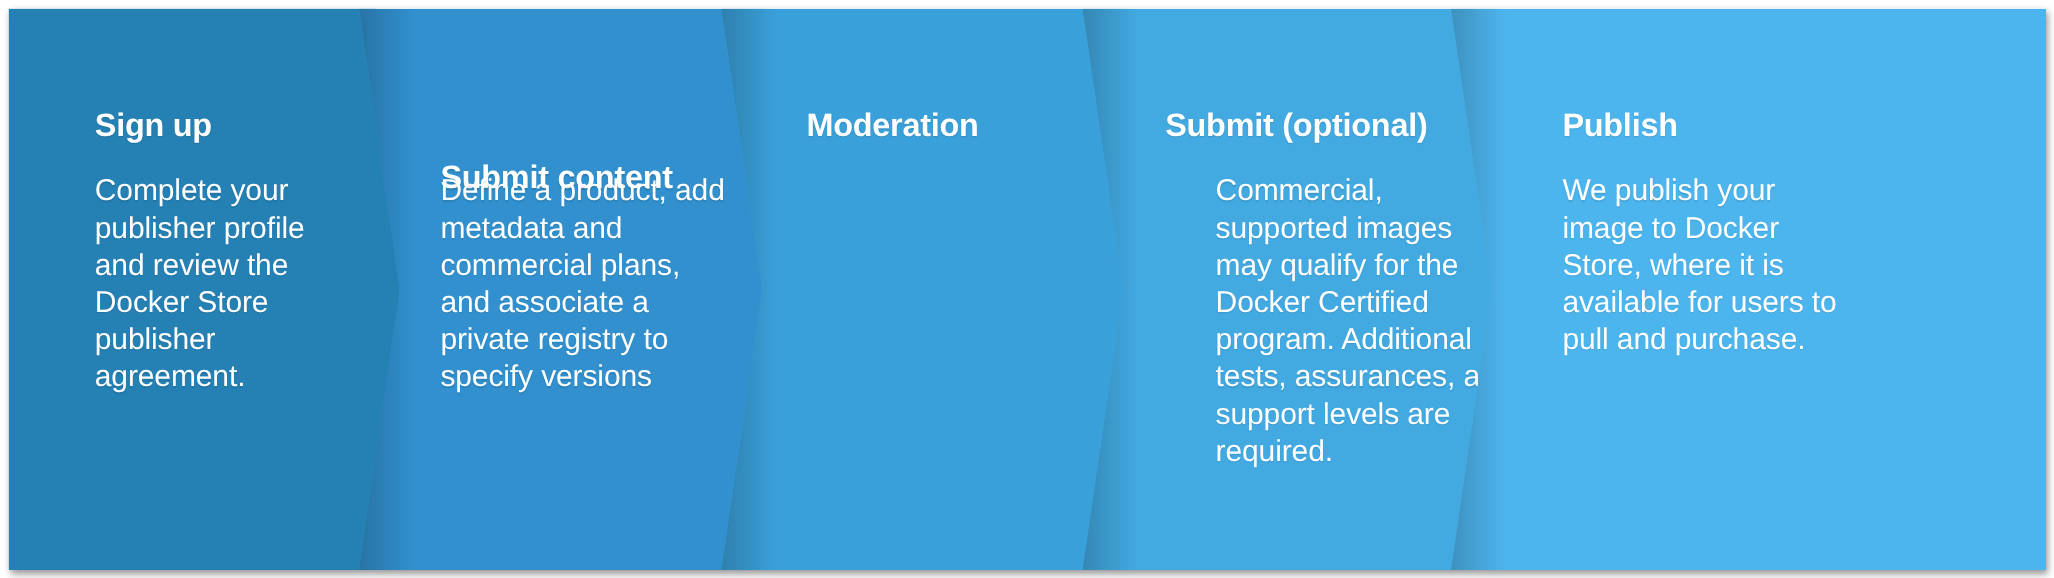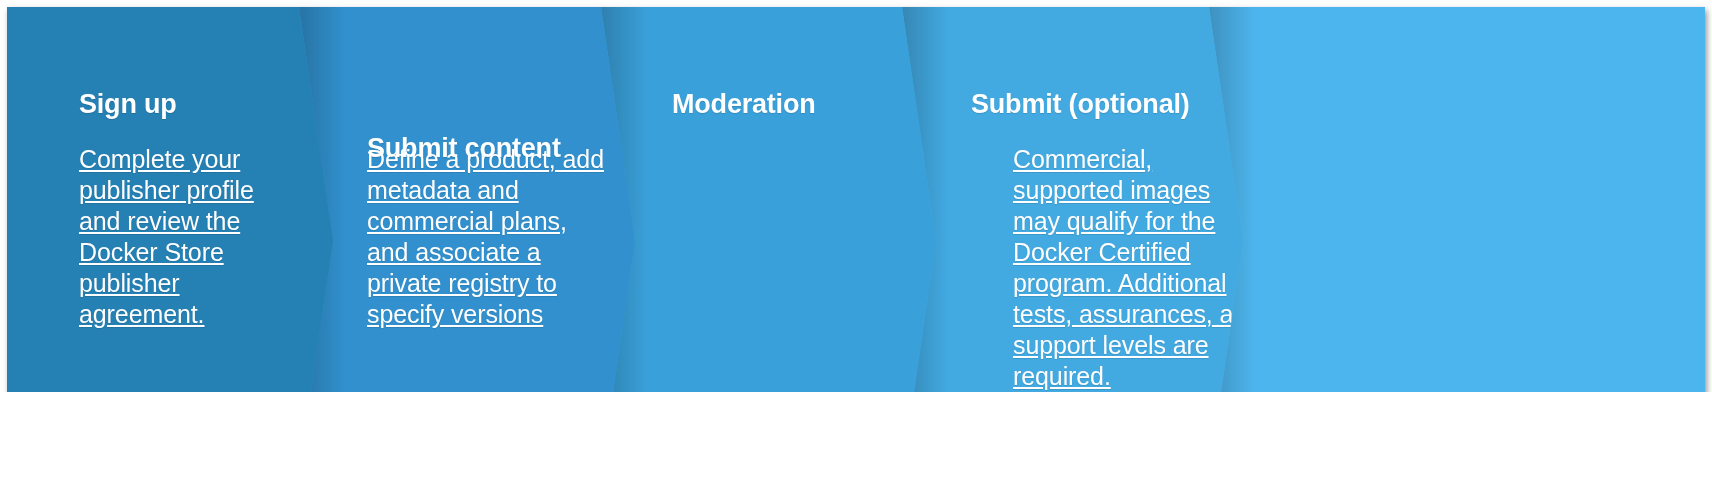--- a/index.html
+++ b/index.html
@@ -3,21 +3,21 @@
 <meta charset="utf-8">
 <style>
   html, body {
     margin: 0;
     padding: 0;
     background: #ffffff;
   }
   #canvas {
     position: relative;
     width: 1712px;
-    height: 392px;
+    height: 482px;
     background: #ffffff;
     overflow: hidden;
     font-family: "Liberation Sans", sans-serif;
   }
   
   #frame {
     position: absolute;
     left: 7px;
     top: 7px;
     width: 1698px;
@@ -68,21 +68,20 @@
     text-shadow: 0 1px 1px rgba(0,0,0,0.13);
   }
   .step-body {
     position: absolute;
     font-size: 25px;
     font-weight: normal;
     color: #ffffff;
     line-height: 31px;
     letter-spacing: -0.1px;
     text-shadow: 0 1px 1px rgba(0,0,0,0.10);
-    text-decoration: underline;
   }
 </style>
 </head>
 <body>
 
 <div id="canvas">
   <div id="frame">
     <div id="stage">
 
       <div class="chevron" style="left:0px; width:340px;
@@ -121,16 +120,20 @@
       <div class="content" style="left:895px; width:378px;">
         <div class="step-title" style="left:69px; top:82px;">Submit (optional)</div>
         <div class="step-body" style="left:69px; top:137px; width:250px;margin-left:42px;">Commercial, supported images may qualify for the Docker Certified program.  Additional tests, assurances, and support levels are required.</div>
       </div>
 
       <div class="chevron" style="left:1202px; width:496px;
                   clip-path: polygon(0 0, 496px 0, 496px 100%, 0 100%, 34px 50%);">
         <div class="face" style="background:#4db5ed;"></div>
         <div class="notch-shadow" style="clip-path: polygon(0 0, 46px 0, 46px 100%, 0 100%, 34px 50%);"></div>
       </div>
+      <div class="content" style="left:1202px; width:496px;">
+        <div class="step-title" style="left:93px; top:82px;">Publish</div>
+        <div class="step-body" style="left:93px; top:137px; width:245px;">We publish your image to Docker Store, where it is available for users to pull and purchase.</div>
+      </div>
 
     </div>
   </div>
 </div>
 
 </body></html>

